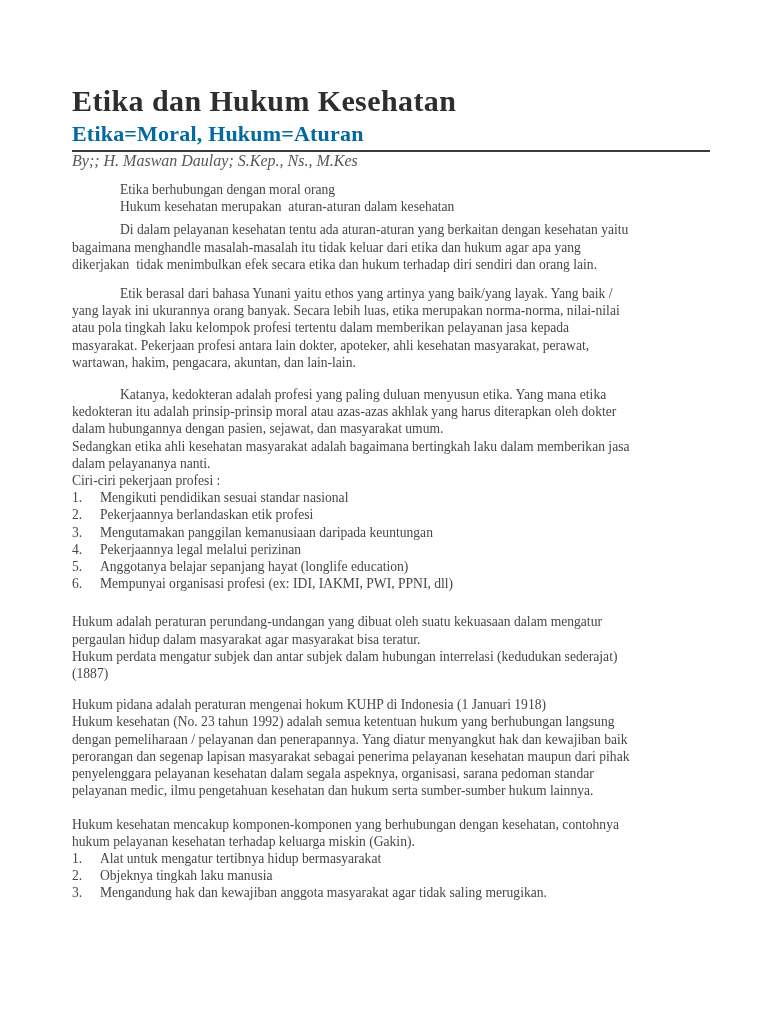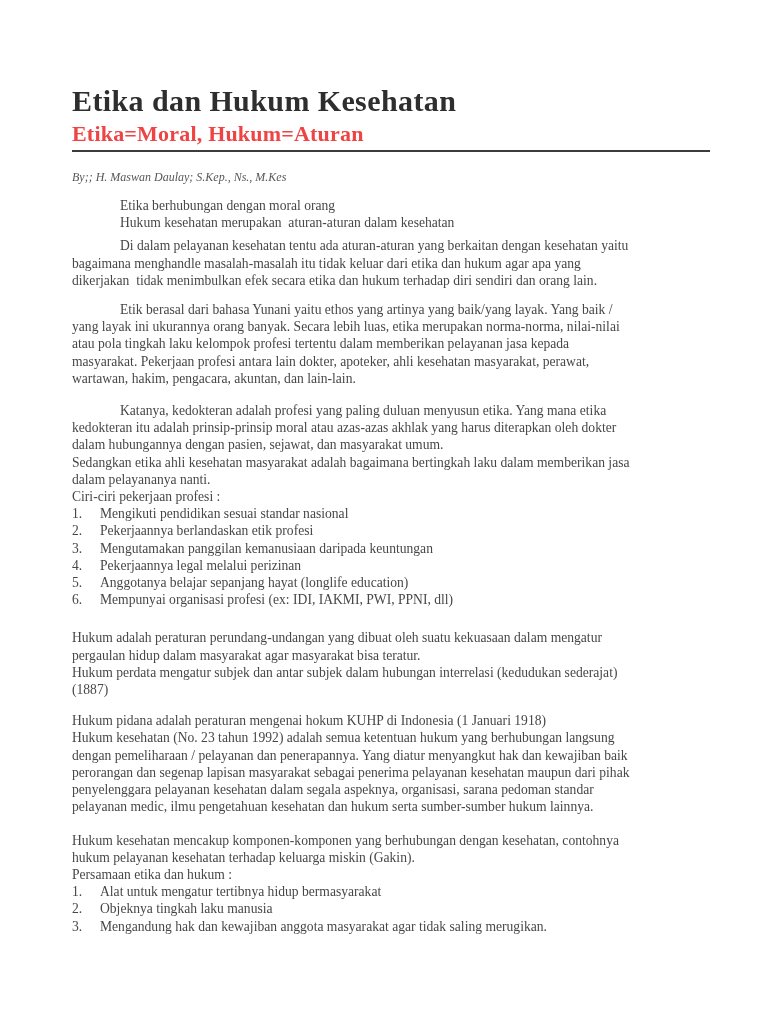--- a/index.html
+++ b/index.html
@@ -28,36 +28,36 @@
     font-size: 30px;
     line-height: 34px;
     font-weight: bold;
     color: #2e2e2e;
     letter-spacing: 0.4px;
   }
   .doc-subtitle {
     font-size: 22px;
     line-height: 26px;
     font-weight: bold;
-    color: #ef4444;
+    color: #0369a1;
     margin-top: 3px;
     letter-spacing: 0.2px;
   }
   .rule {
     width: 638px;
     height: 0;
     border-bottom: 2px solid #3c3c3c;
     margin-top: 3px;
   }
   .byline {
     font-style: italic;
-    font-size: 12px;
+    font-size: 16px;
     line-height: 14px;
     color: #575757;
-    margin-top: 18px;
+    margin-top: 2px;
   }
   .block {
     white-space: pre-wrap;
     max-width: 660px;
   }
   .indent-first { text-indent: 48px; }
   .indent-all   { padding-left: 48px; }
 
   .m-intro { margin-top: 13px; }
   .m-p1    { margin-top: 6px; }
@@ -142,21 +142,20 @@
   <div class="block m-p5">Hukum pidana adalah peraturan mengenai hokum KUHP di Indonesia (1 Januari 1918)
 Hukum kesehatan (No. 23 tahun 1992) adalah semua ketentuan hukum yang berhubungan langsung
 dengan pemeliharaan / pelayanan dan penerapannya. Yang diatur menyangkut hak dan kewajiban baik
 perorangan dan segenap lapisan masyarakat sebagai penerima pelayanan kesehatan maupun dari pihak
 penyelenggara pelayanan kesehatan dalam segala aspeknya, organisasi, sarana pedoman standar
 pelayanan medic, ilmu pengetahuan kesehatan dan hukum serta sumber-sumber hukum lainnya.</div>
 
   <div class="block m-p6">Hukum kesehatan mencakup komponen-komponen yang berhubungan dengan kesehatan, contohnya
 hukum pelayanan kesehatan terhadap keluarga miskin (Gakin).</div>
 
-  <div class="block">Persamaan etika dan hukum :</div>
 
   <div class="num-list">
     <div class="li">
       <span class="num">1.</span>
       <span class="txt">Alat untuk mengatur tertibnya hidup bermasyarakat</span>
     </div>
     <div class="li">
       <span class="num">2.</span>
       <span class="txt">Objeknya tingkah laku manusia</span>
     </div>

